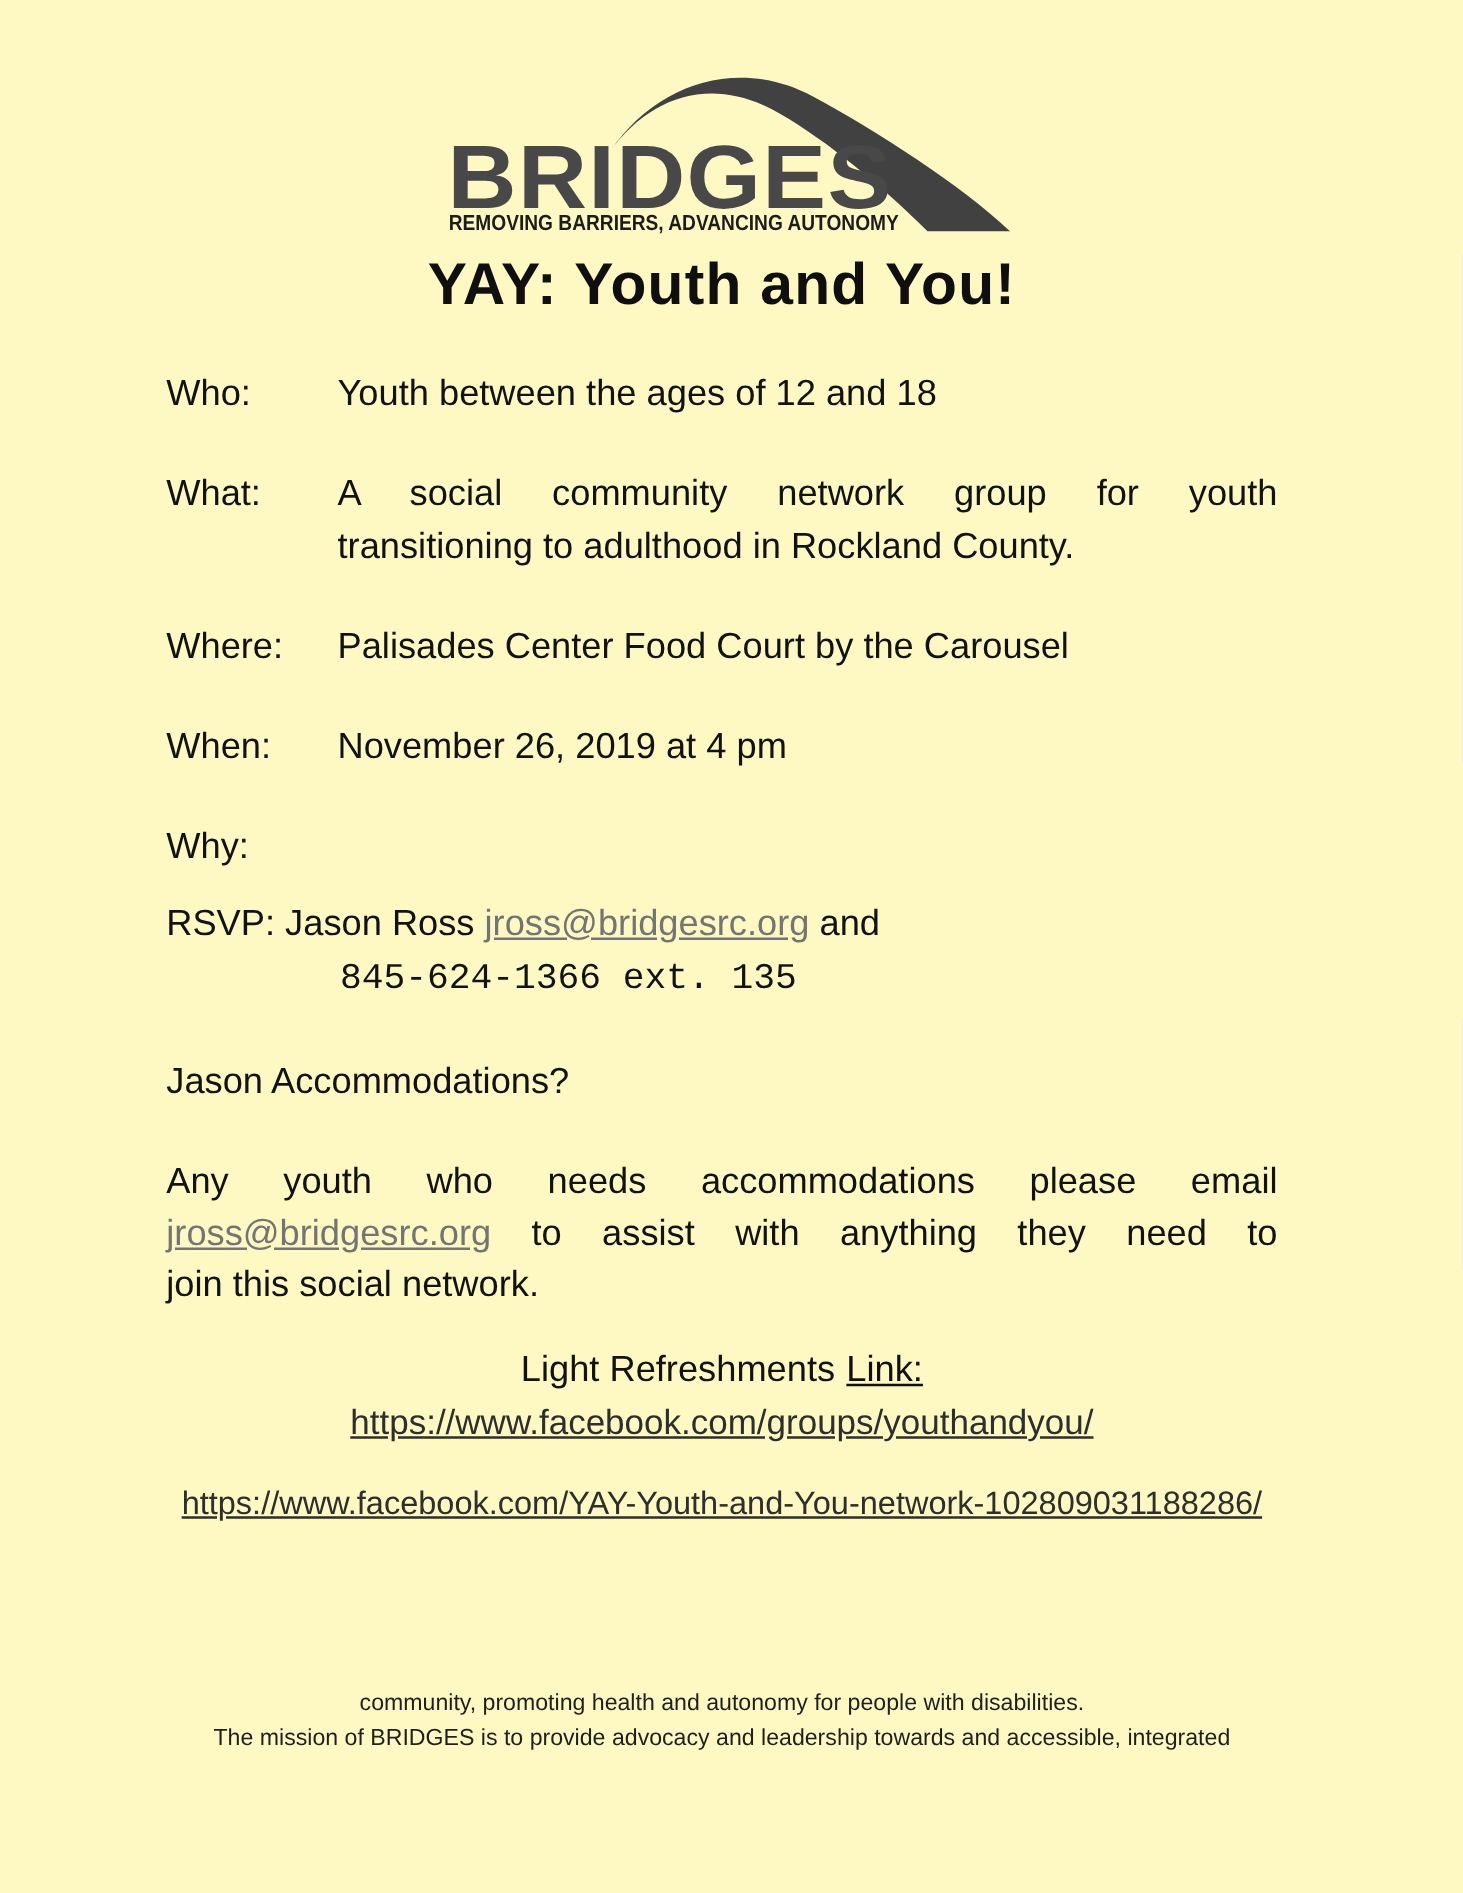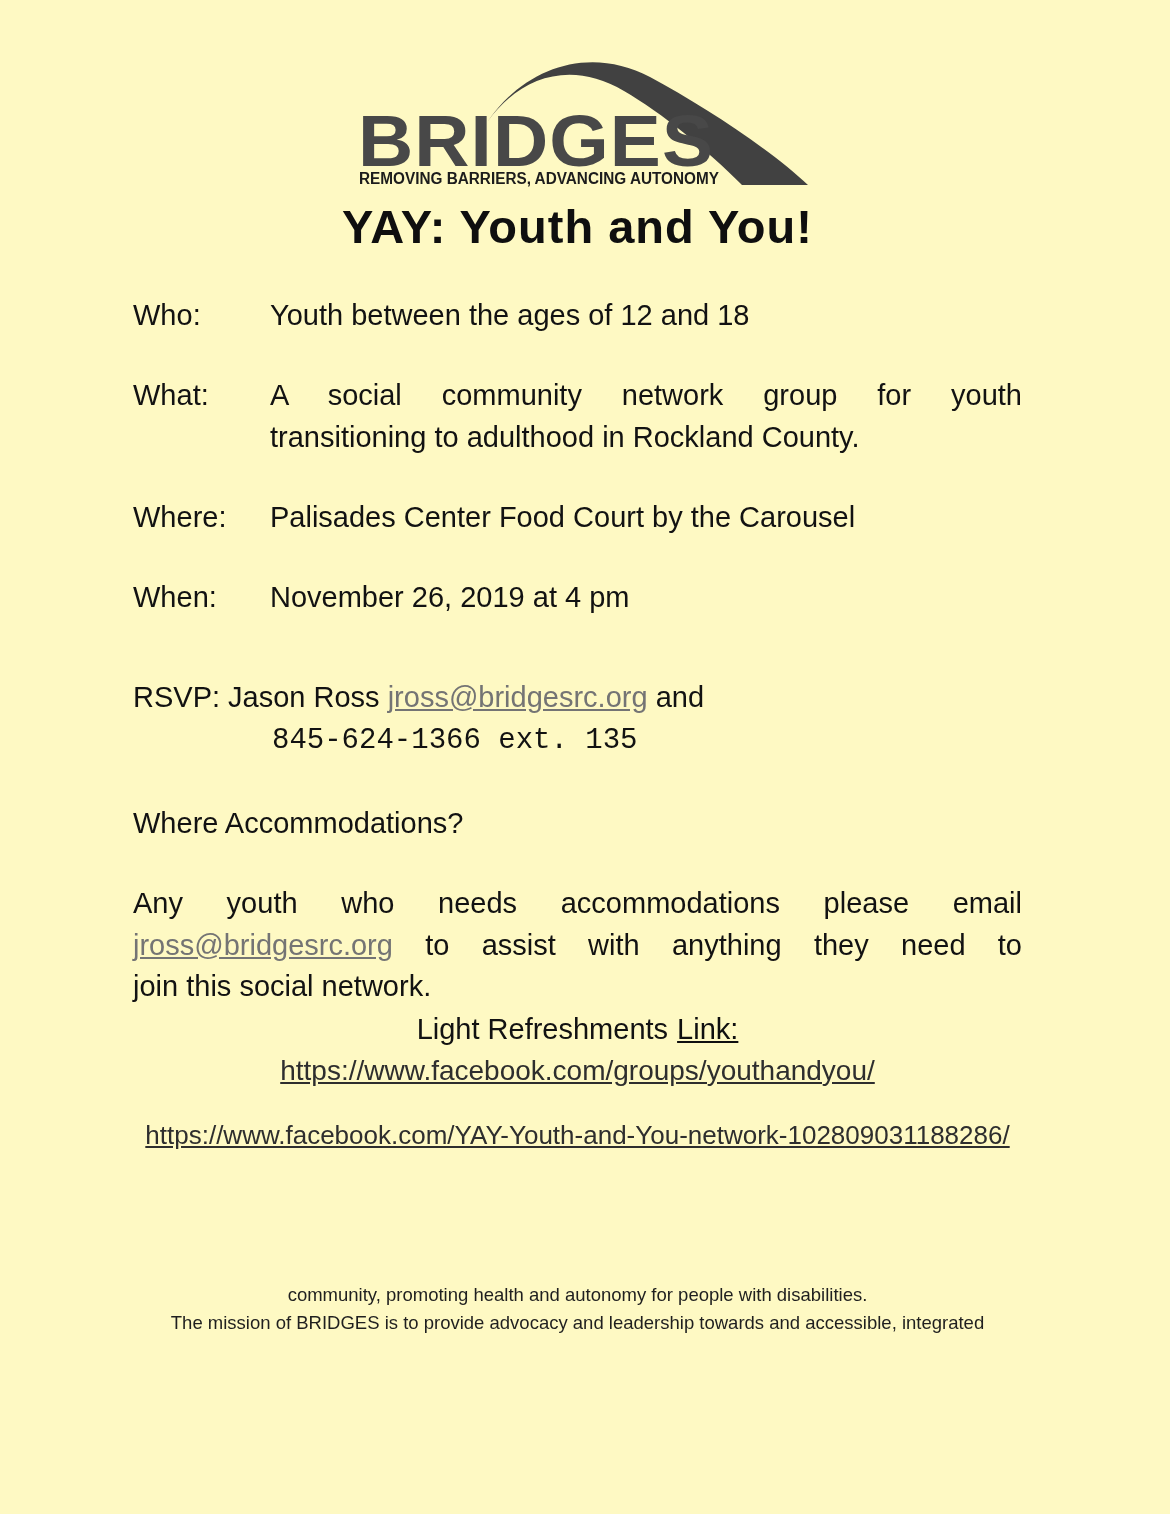--- a/index.html
+++ b/index.html
@@ -53,21 +53,21 @@
   .info-row:last-child { margin-bottom: 0; }
   .info-label { white-space: nowrap; }
   .just { text-align: justify; text-align-last: justify; }
   
   .rsvp { margin-top: 20px; font-size: 29px; line-height: 43px; }
   .rsvp-phone { margin-left: 139px; font-family: Liberation Mono, monospace; }
   
   .acc-head { margin-top: 40px; font-size: 29px; line-height: 42px; }
   .acc-par { margin-top: 39px; font-size: 29px; line-height: 41.5px; }
   
-  .refresh { text-align: center; font-size: 29px; line-height: 42px; }
+  .refresh { margin-top: 25px; text-align: center; font-size: 29px; line-height: 42px; }
   .refresh-link { margin-left: 9px; }
   .url-line { font-size: 28px; }
   .url2-line { margin-top: 25px; text-align: center; font-size: 26px; line-height: 36px; }
   a.glink { color: #747474; text-decoration: underline; cursor: pointer; margin-top: 24px; }
   a.dlink { color: #2e2e2e; text-decoration: underline; cursor: pointer; }
   a.blink { color: #0f0f0f; text-decoration: underline; cursor: pointer; }
   
   .footer {
     margin-top: 128px;
     text-align: center;
@@ -117,29 +117,30 @@
           <div>Palisades Center Food Court by the Carousel</div>
         </div>
     </div>
     <div class="info-row">
       <div class="info-label">When:</div>
       <div class="info-value">
           <div>November 26, 2019 at 4 pm</div>
         </div>
     </div>
     <div class="info-row">
+      <div class="info-label">Why:</div>
     </div>
   </div>
 
   <div class="rsvp">
     <div><span>RSVP: Jason Ross </span><a class="glink">jross@bridgesrc.org</a><span> and</span></div>
     <div class="rsvp-phone">845-624-1366 ext. 135</div>
   </div>
 
-  <div class="acc-head">Where Accommodations?</div>
+  <div class="acc-head">Jason Accommodations?</div>
 
   <div class="acc-par">
     <div class="just">Any youth who needs accommodations please email</div>
     <div class="just"><a class="glink">jross@bridgesrc.org</a><span> to assist with anything they need to</span></div>
     <div>join this social network.</div>
   </div>
 
   <div class="refresh">
     <div><span>Light Refreshments</span><a class="blink refresh-link">Link:</a></div>
     <div class="url-line"><a class="dlink">https://www.facebook.com/groups/youthandyou/</a></div>

